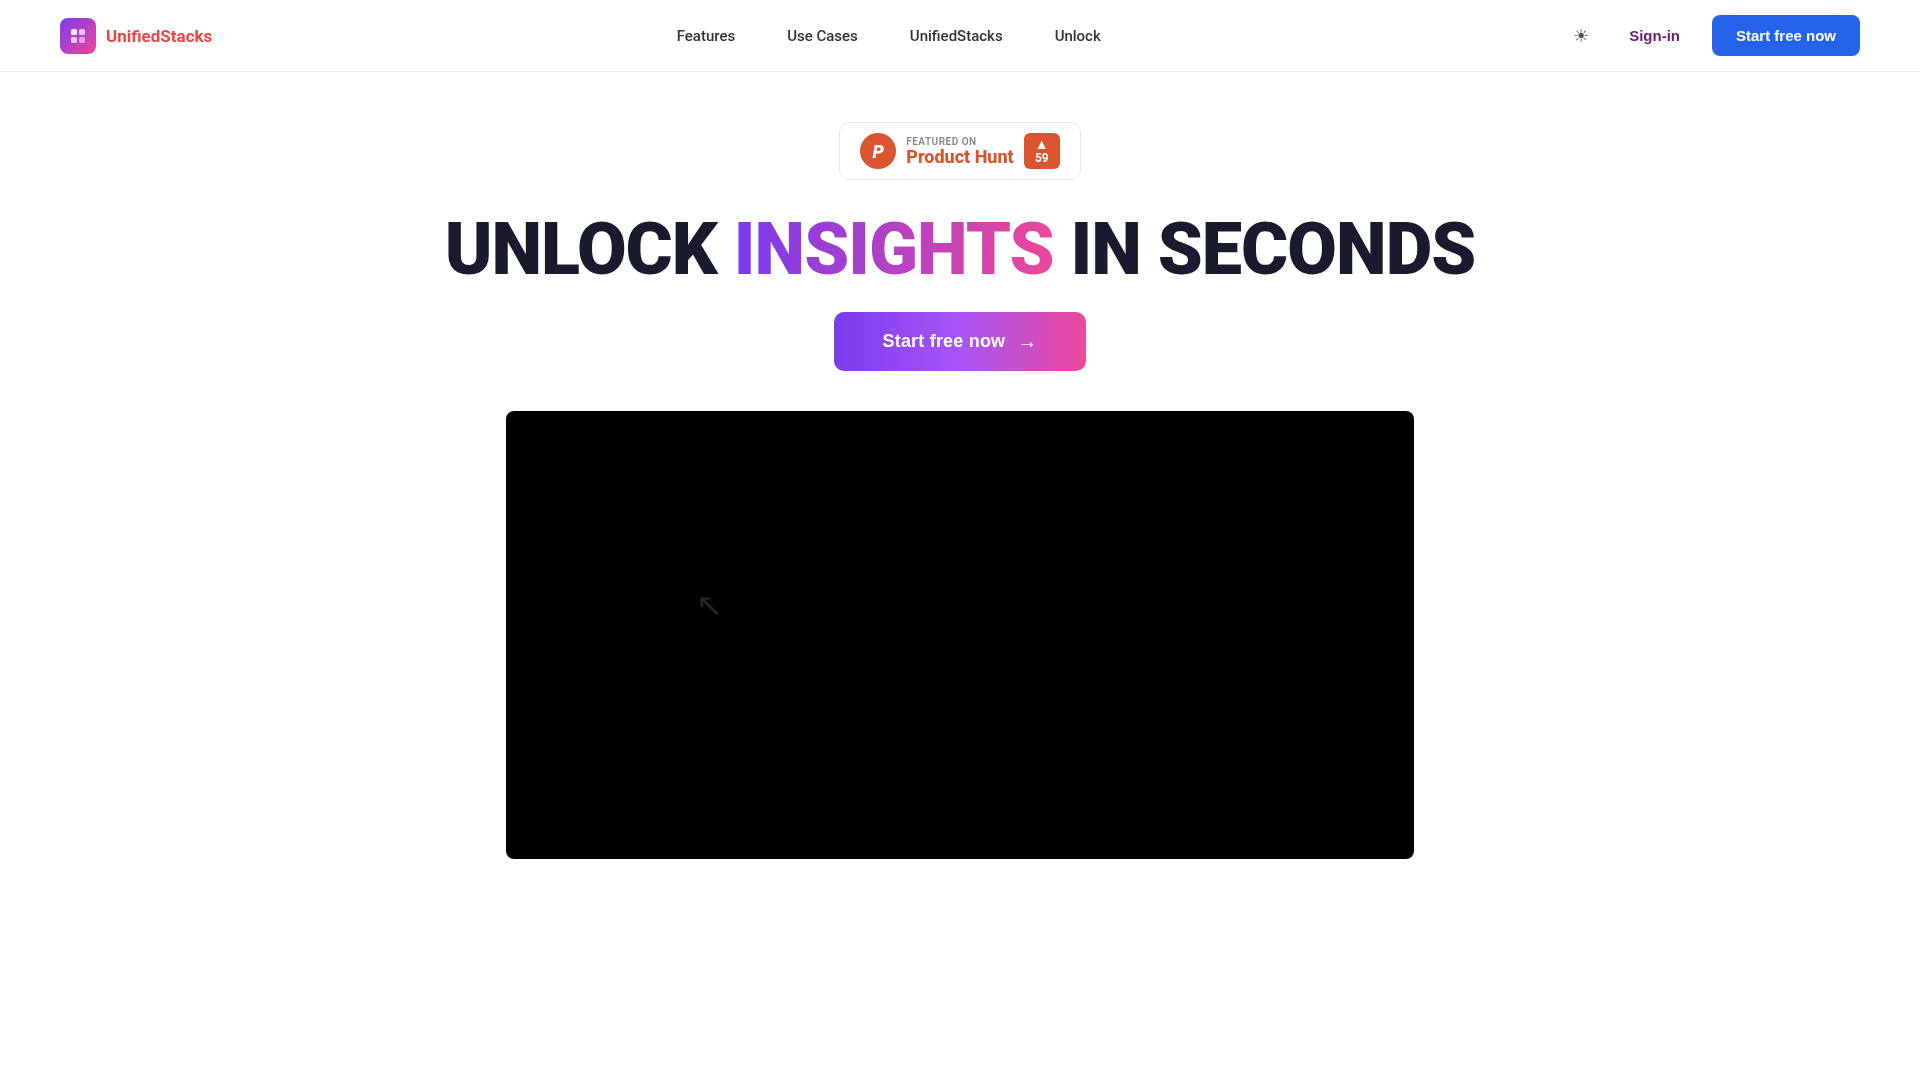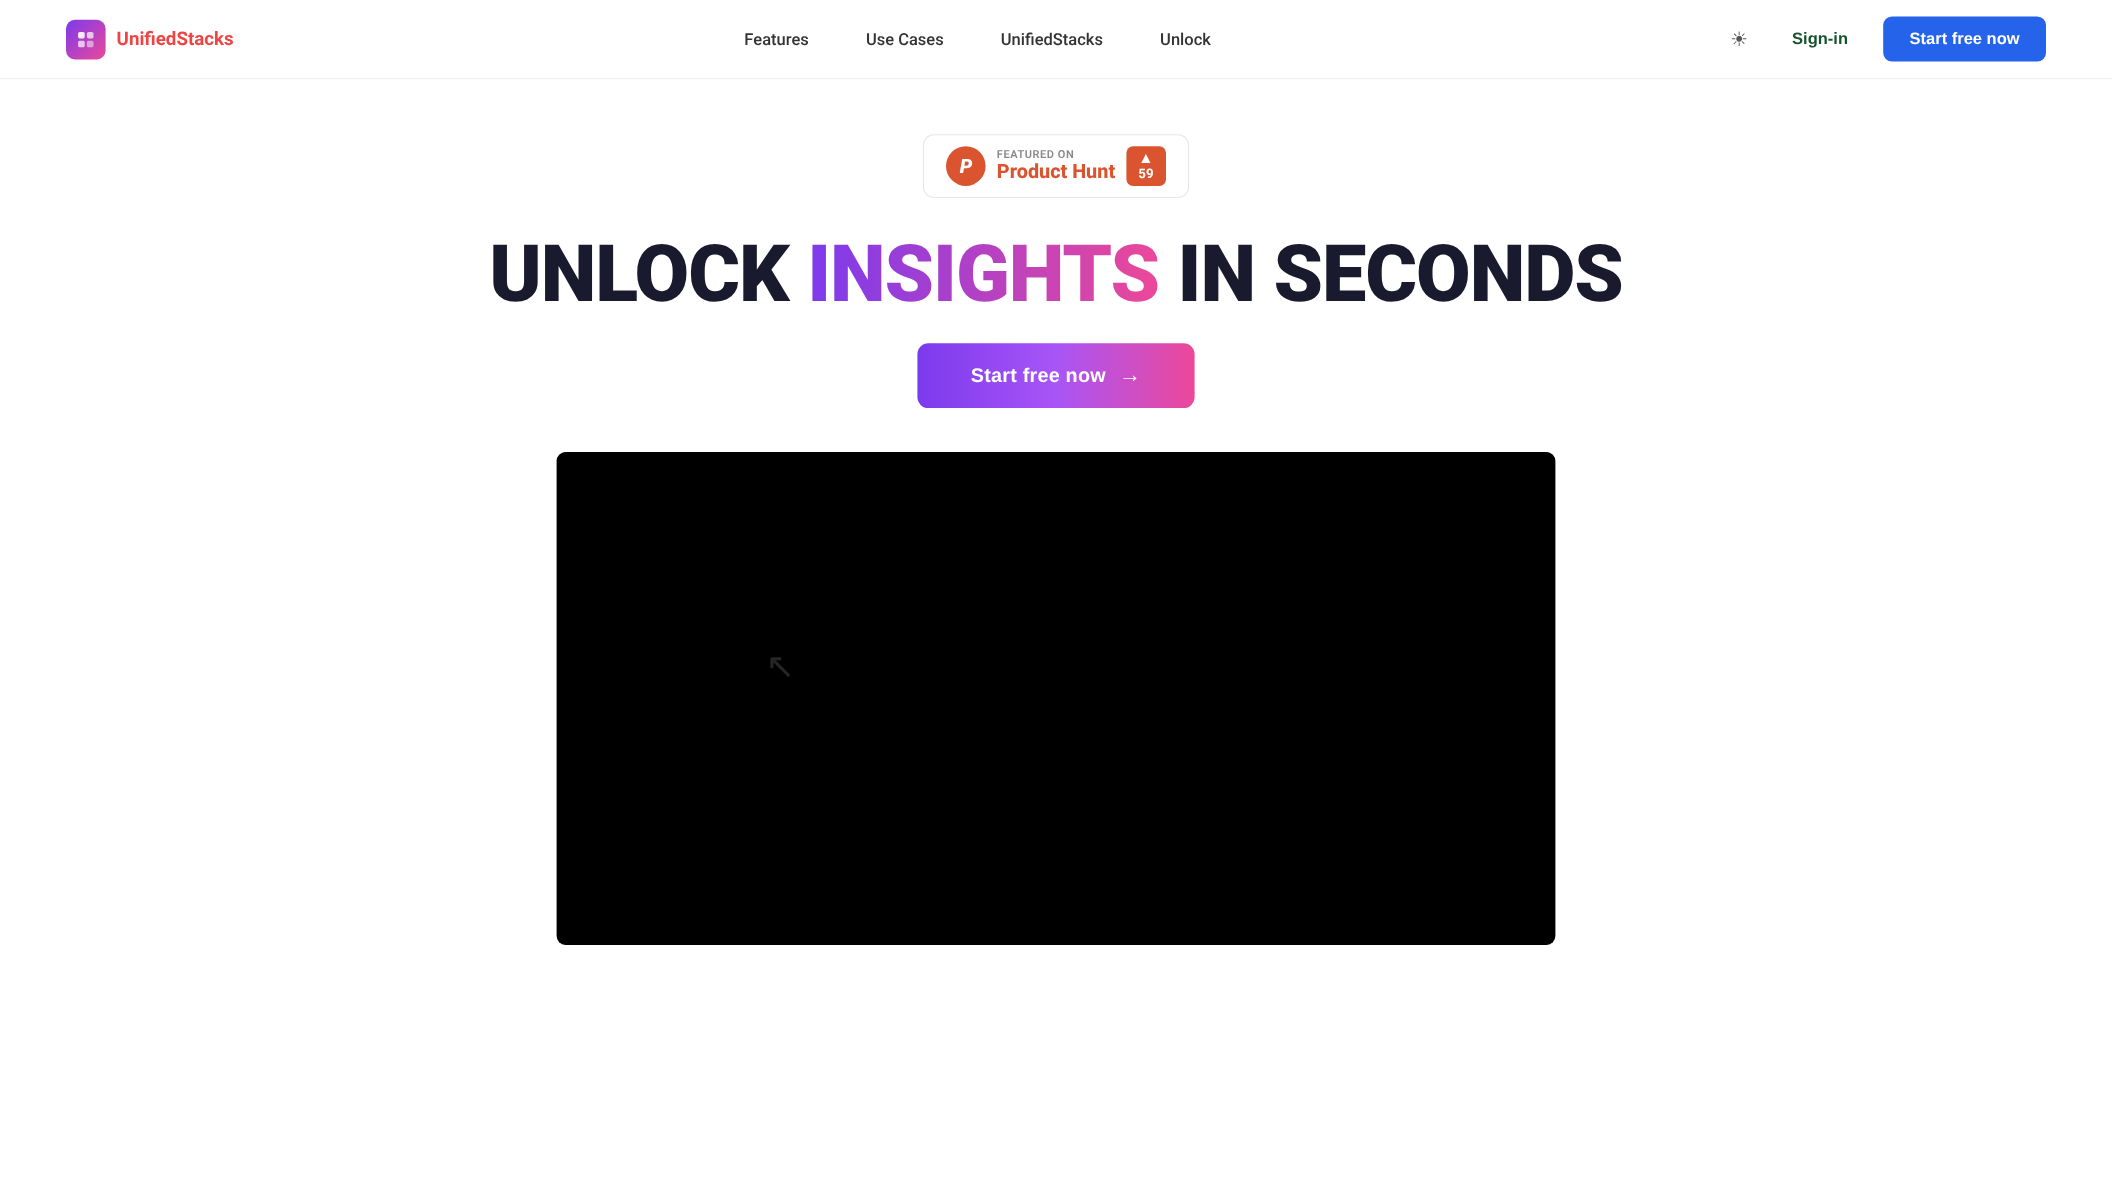--- a/index.html
+++ b/index.html
@@ -89,21 +89,21 @@
       display: flex;
       align-items: center;
       justify-content: center;
       color: #555;
       font-size: 18px;
     }
 
     .sign-in-btn {
       font-size: 15px;
       font-weight: 600;
-      color: #14532d;
+      color: #701a75;
       background: transparent;
       border: none;
       cursor: pointer;
       padding: 8px 12px;
     }
 
     .start-free-btn-nav {
       background: #2563eb;
       color: white;
       border: none;

